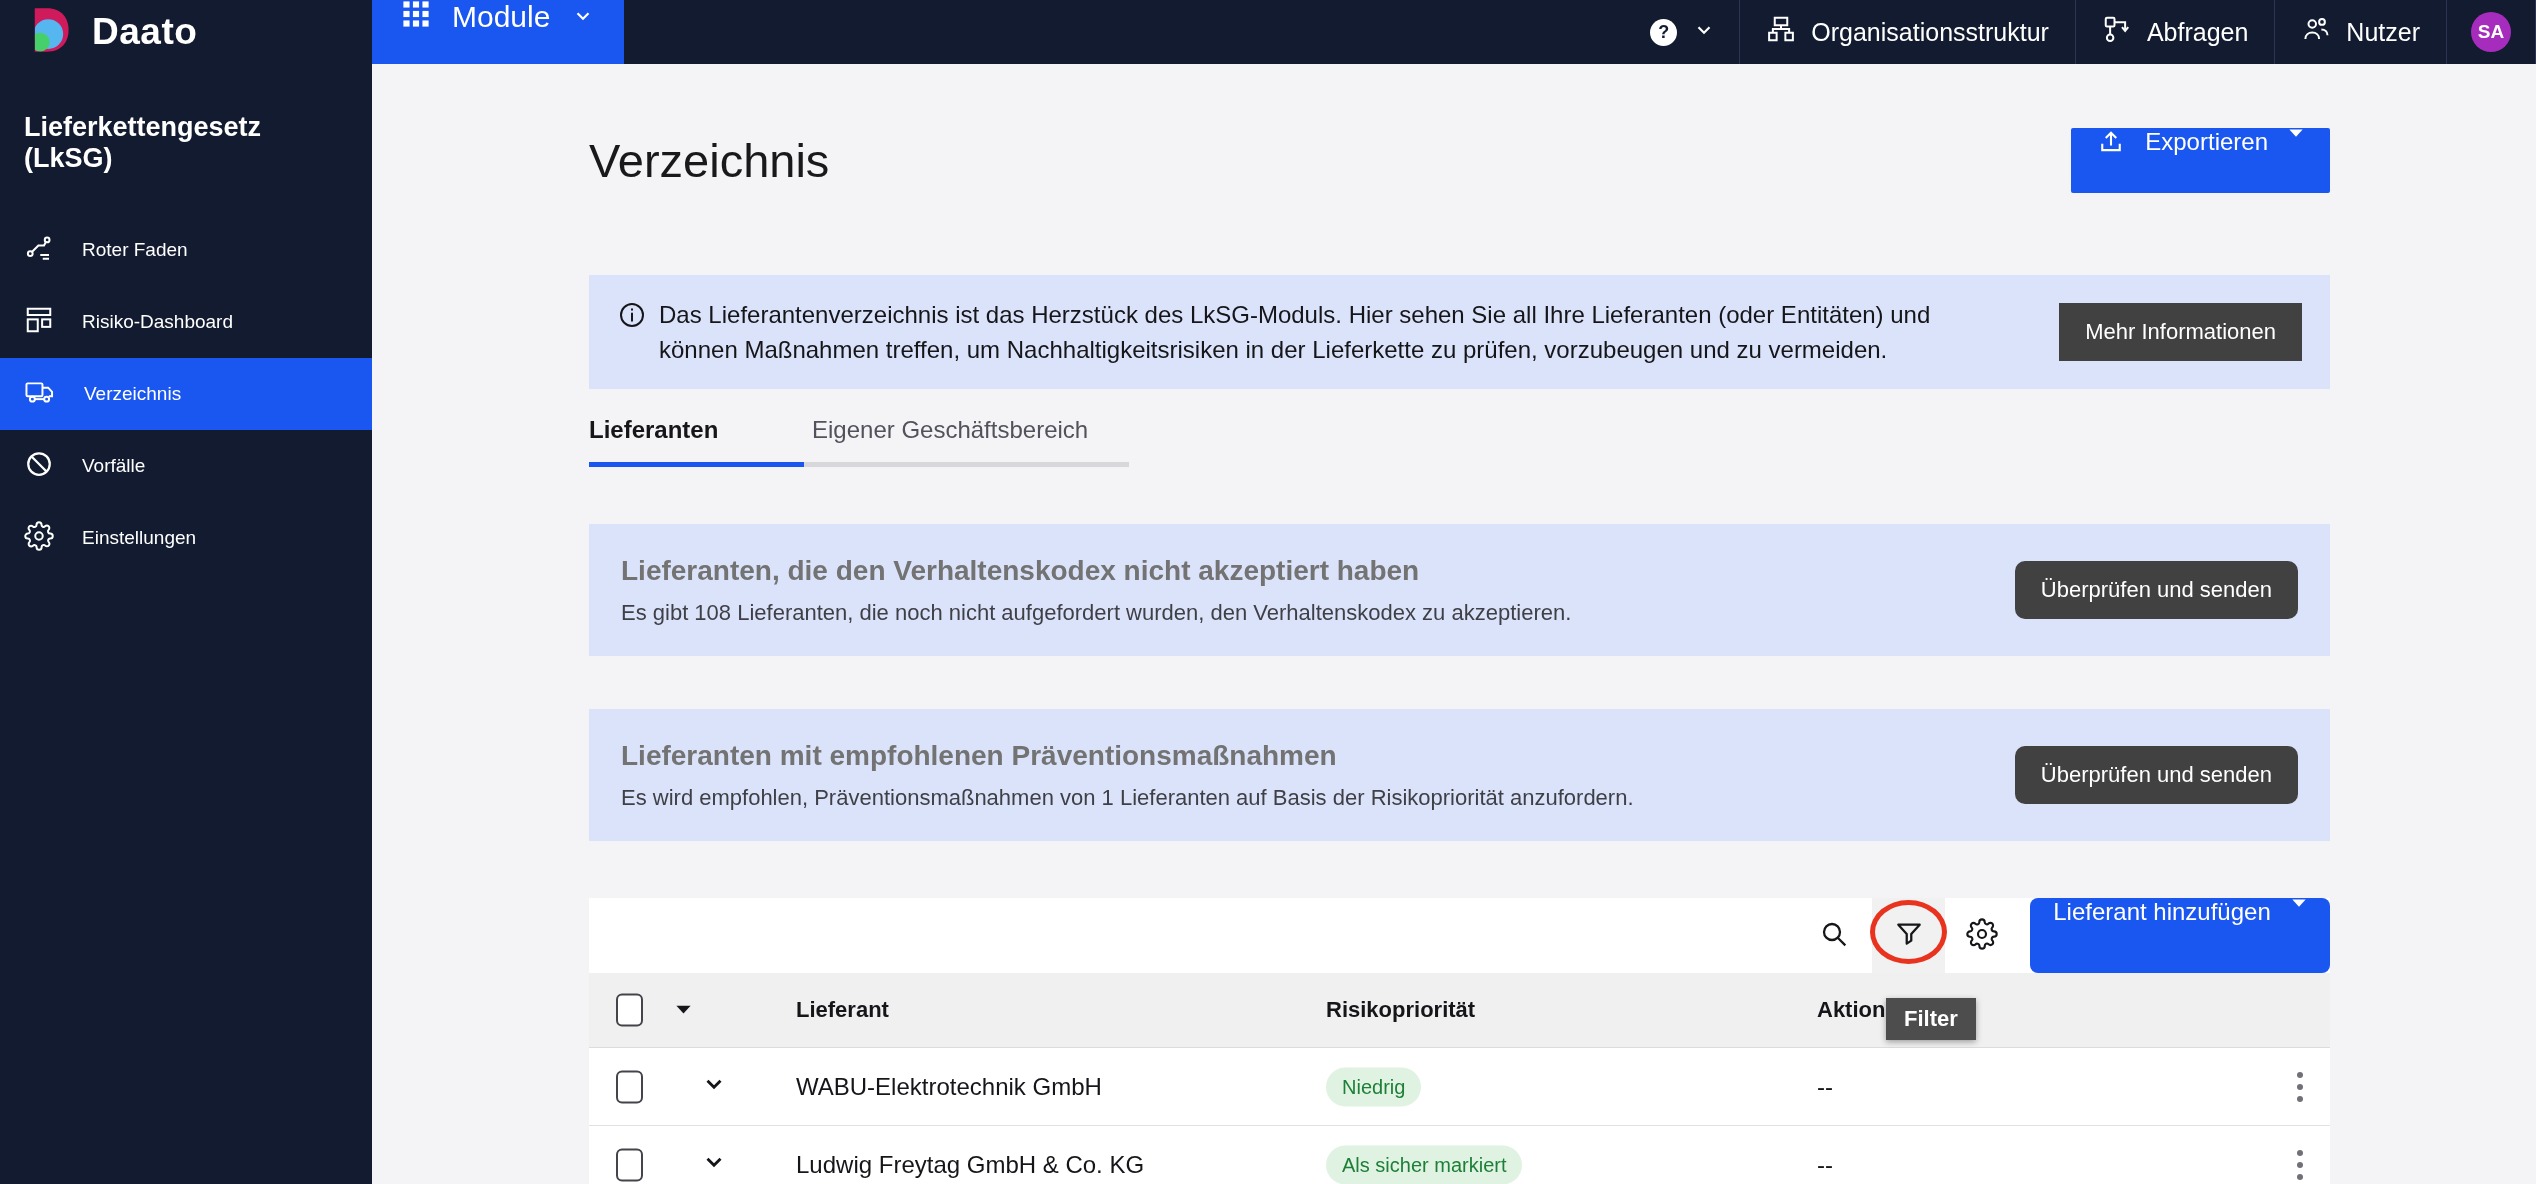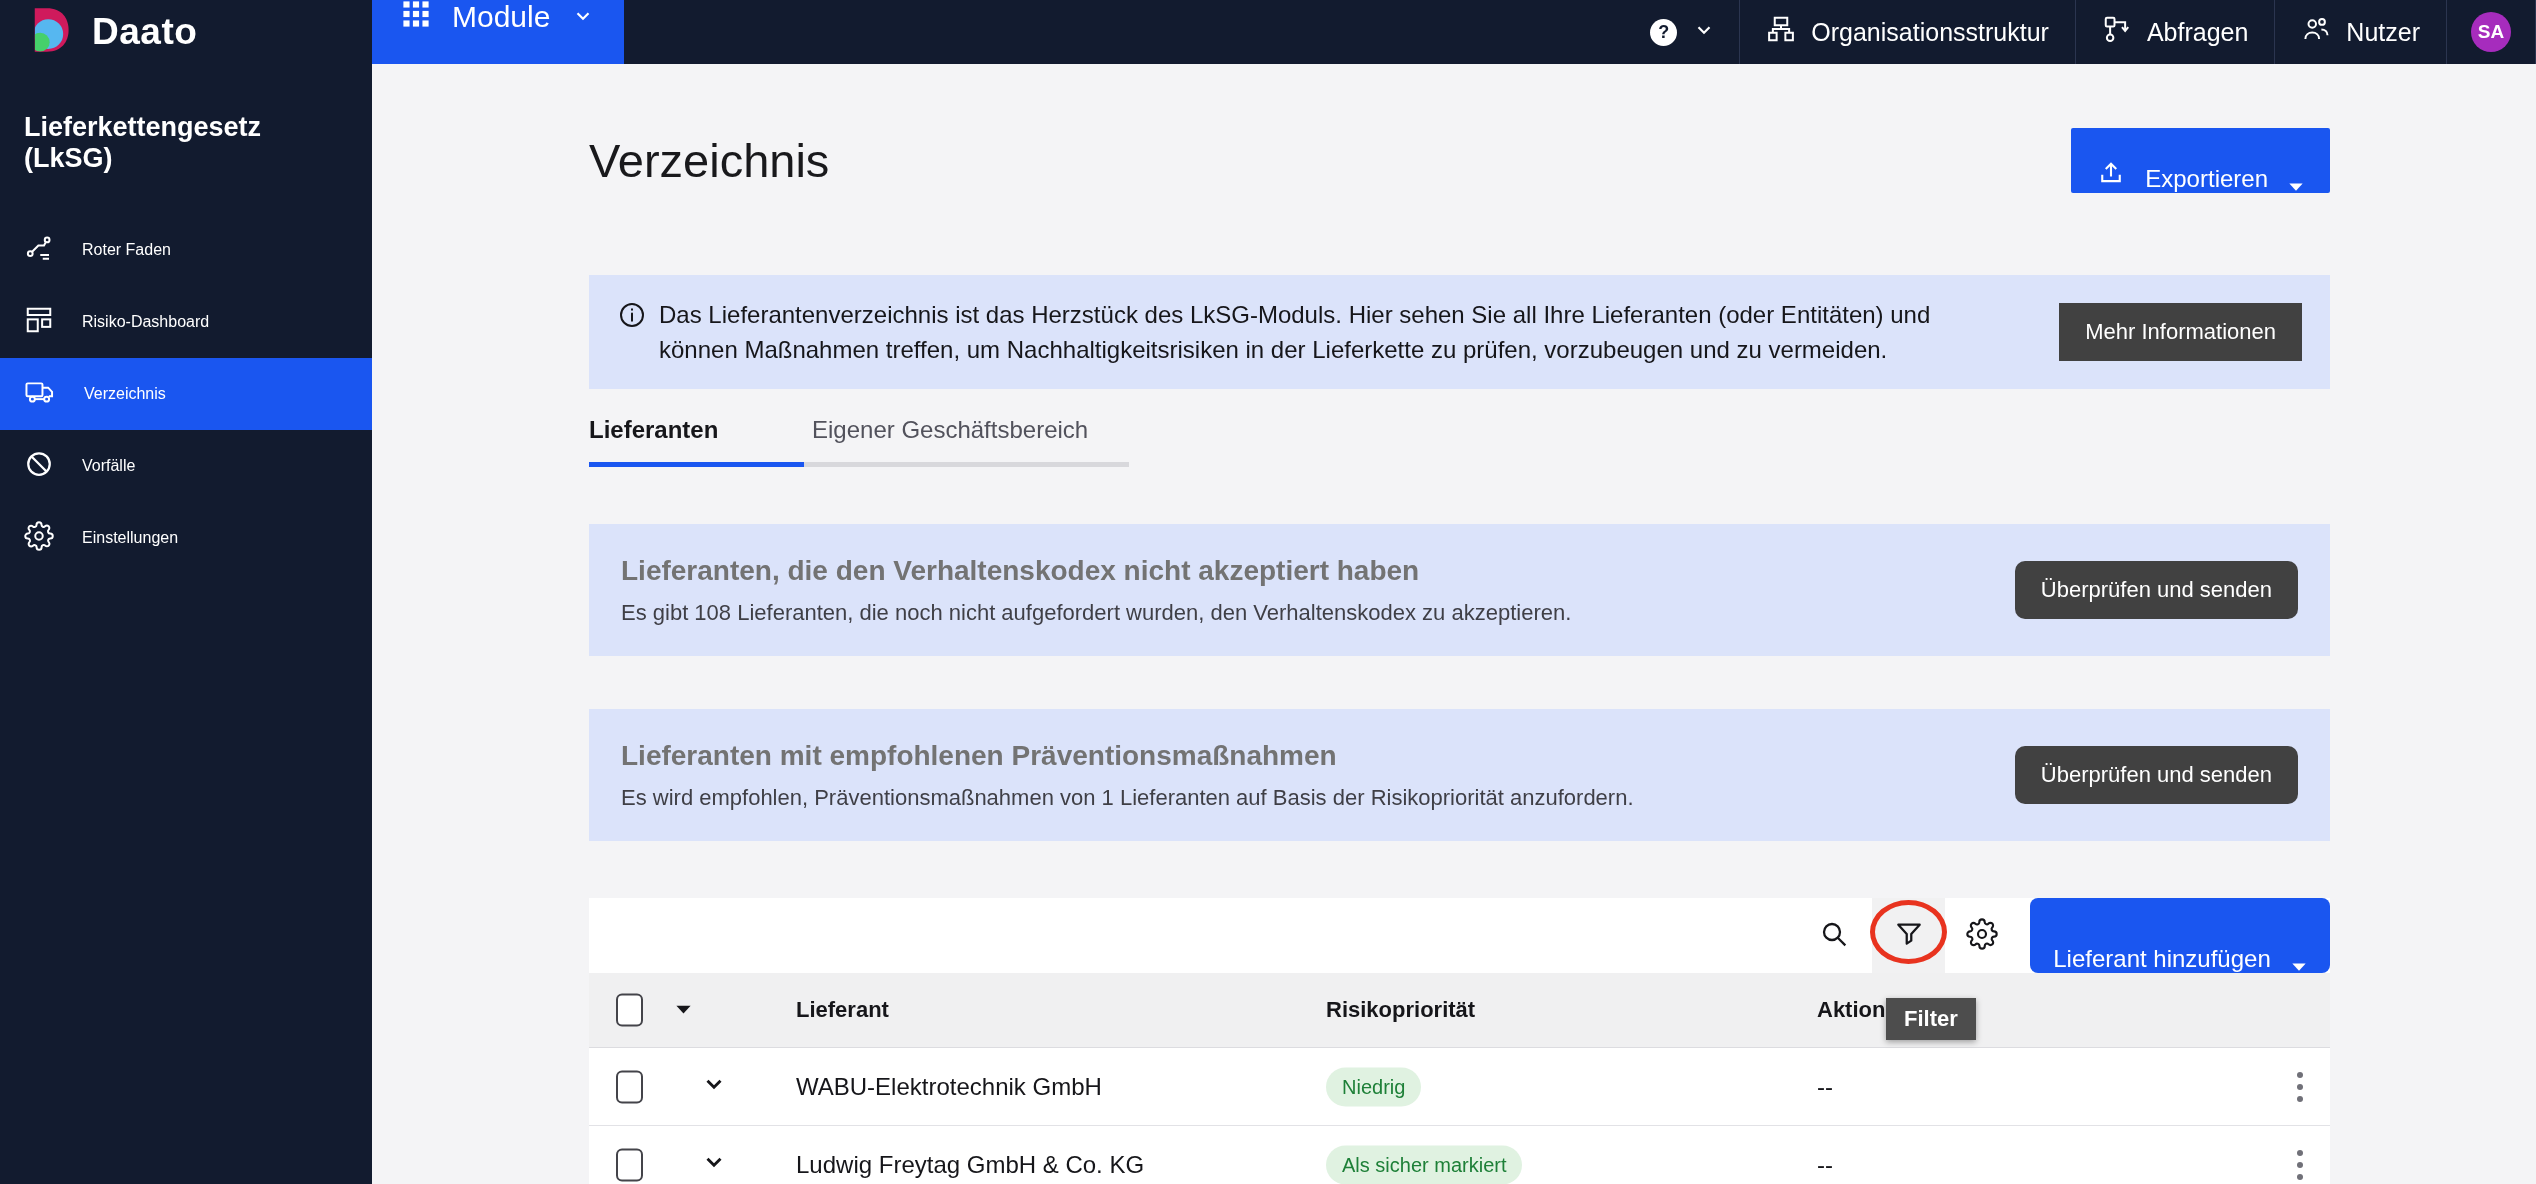--- a/index.html
+++ b/index.html
@@ -30,33 +30,33 @@
   .avatar { width:40px; height:40px; border-radius:50%;
             background:var(--avatar-purple,#a62cbd); color:#fff;
             display:flex; align-items:center; justify-content:center;
             font-size:19px; font-weight:bold; cursor:pointer; }
 
   
   .sidebar { position:absolute; top:64px; left:0; bottom:0; width:372px;
              background:var(--topbar-bg,#121b2f); color:#fff; z-index:10; }
   .sidebar-title { padding:48px 24px 40px; font-size:27px; font-weight:bold; }
   .side-item { display:flex; align-items:center; gap:28px; height:72px;
-               padding:0 24px; font-size:16px; cursor:pointer; }
+               padding:0 24px; font-size:19px; cursor:pointer; }
   .side-item.active { background:var(--primary-blue,#1a56f0); }
   .side-item svg { flex:0 0 auto; }
 
   
   .main { position:absolute; top:64px; left:372px; right:0; bottom:0; overflow:hidden; }
   .content { width:1741px; margin-left:217px; }
 
   .title-row { margin-top:64px; display:flex; align-items:center; justify-content:space-between; }
   .page-title { font-size:47px; font-weight:400; color:#19191c; }
 
   .btn-primary { background:var(--primary-blue,#1a56f0); color:#fff; border:none;
-                 display:flex; align-items:flex-end; justify-content:center; gap:20px;
+                 display:flex; align-items:flex-start; justify-content:center; gap:20px;
                  font-size:24px; border-radius:2px; cursor:pointer; font-family:inherit; }
   .export-btn { height:65px; min-width:239px; padding:0 26px; }
 
   .info-banner { margin-top:82px; background:var(--banner-bg,#dbe3fa);
                  display:flex; align-items:flex-start; gap:12px; padding:22px 28px; }
   .info-banner .txt { font-size:24px; line-height:35px; color:#16161a; max-width:1355px; }
   .info-banner svg { margin-top:3px; }
   .btn-dark { background:var(--dark-button,#414141); color:#fff; border:none;
               font-size:22px; height:58px; padding:0 26px; white-space:nowrap;
               cursor:pointer; font-family:inherit; }

